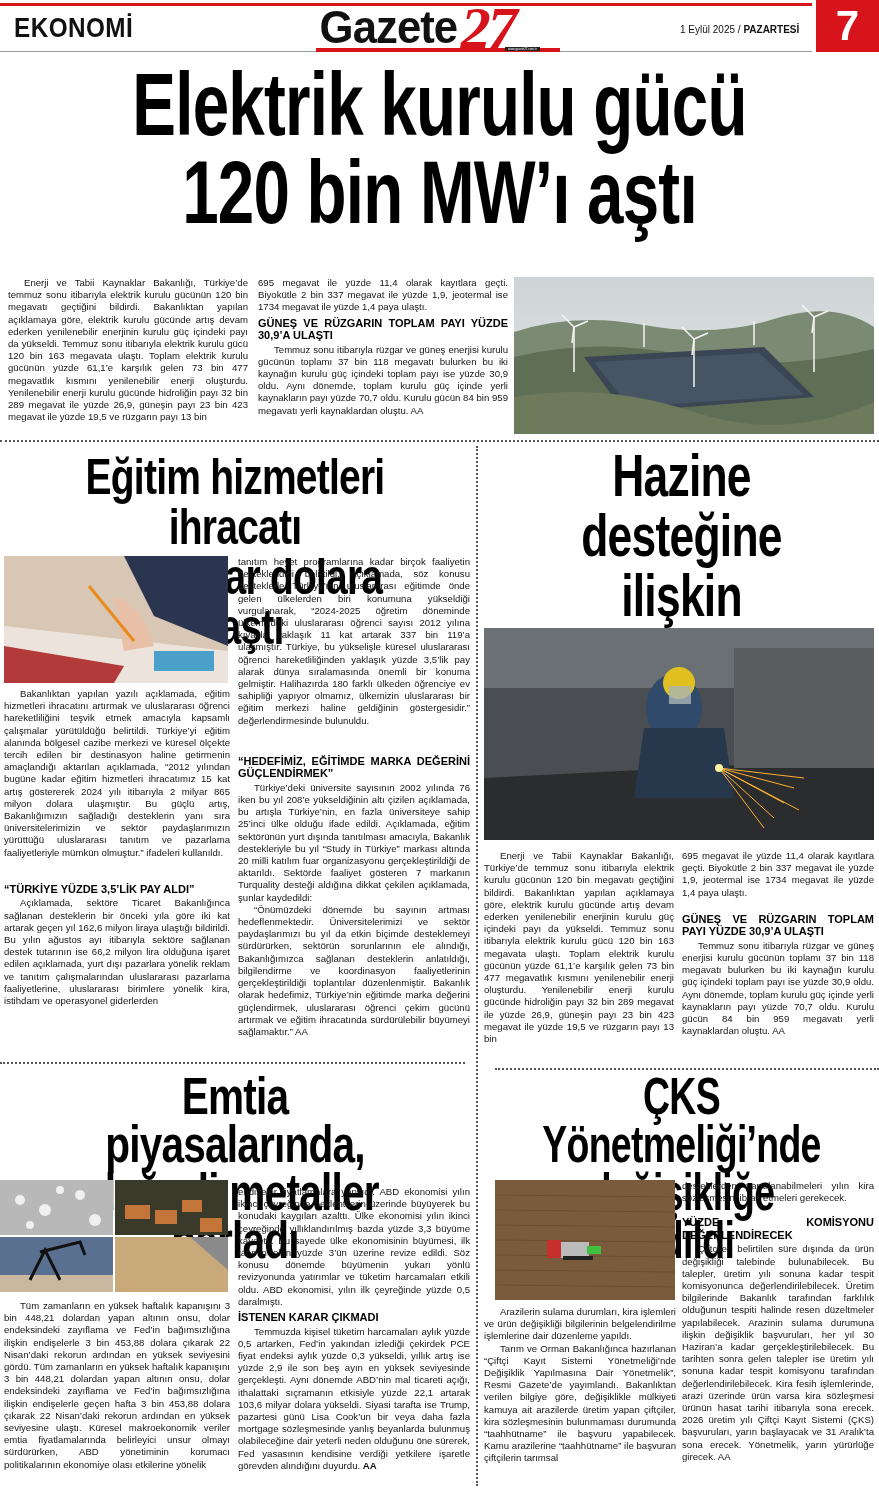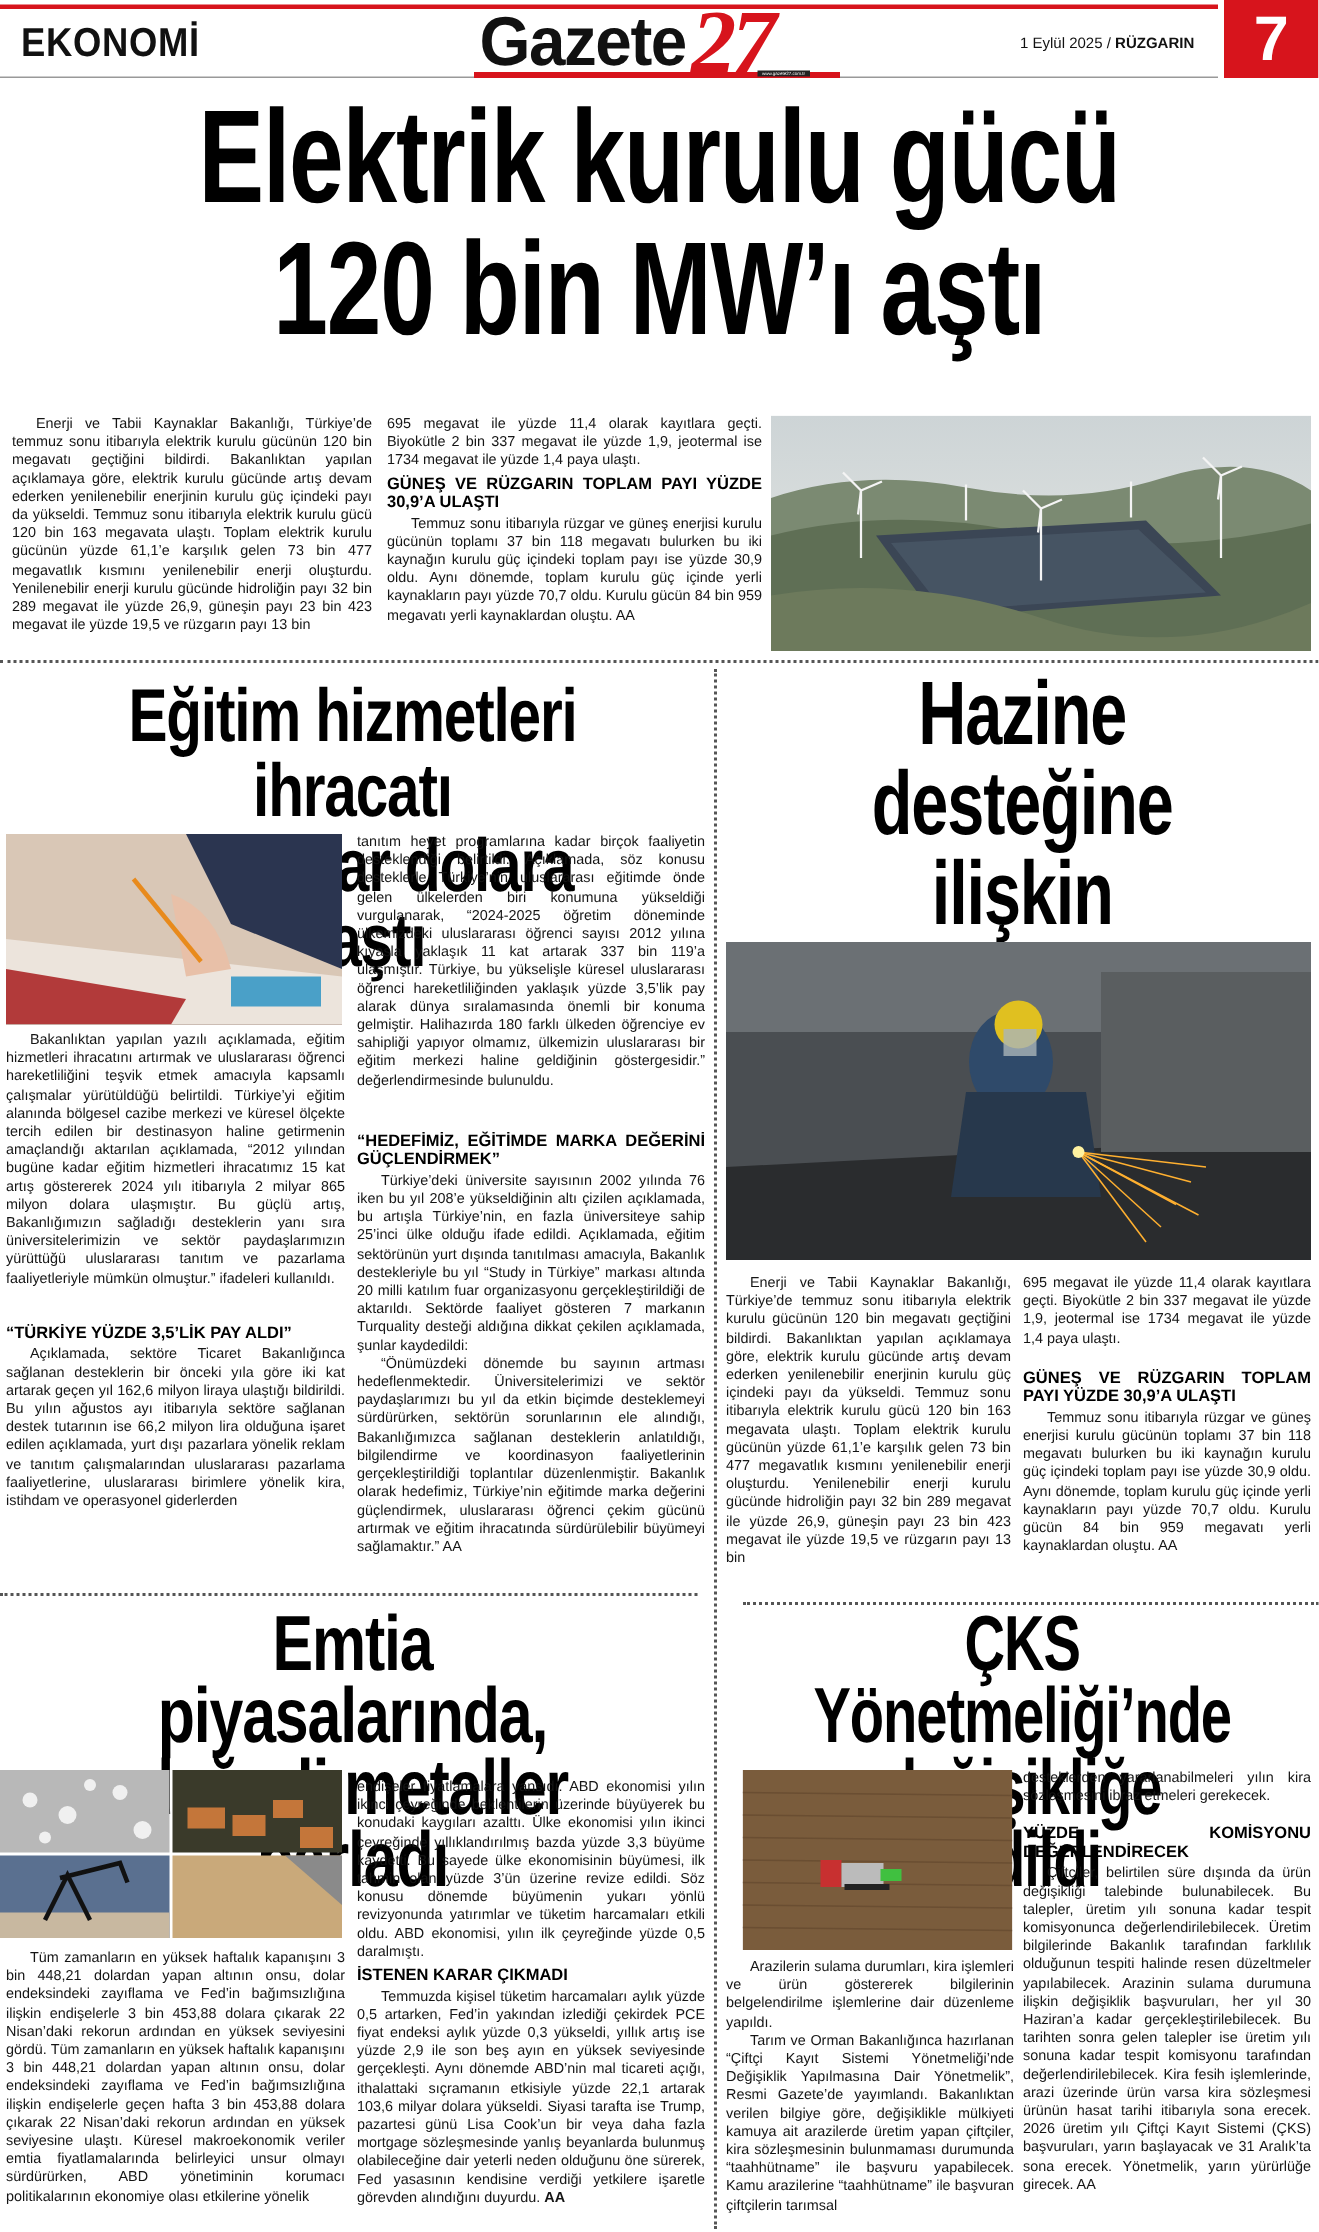--- a/index.html
+++ b/index.html
@@ -39,21 +39,21 @@
   <div class="mast-line-bot"></div>
   <div class="mast-section">EKONOMİ</div>
   <div class="mast-logo">
     <span class="g">Gazete</span>
     <span class="n">27</span>
   </div>
   <div class="mast-logo-bar"></div>
   <div class="mast-logo-url">www.gazete27.com.tr</div>
   <div class="mast-date">
     <span>1 Eylül 2025 /</span>
-    <b>RÜZGARIN</b>
+    <b>PAZARTESİ</b>
   </div>
   <div class="mast-page">7</div>
 </div>
 
 <div class="headline hl-main">
   <div>Elektrik kurulu gücü</div>
   <div>120 bin MW’ı aştı</div>
 </div>
 
 <div class="body-text" style="left:8px; top:277px; width:240px;">
@@ -228,20 +228,20 @@
       <line x1="0" y1="105" x2="180" y2="107"></line>
     </g>
     <rect x="52" y="60" width="14" height="18" fill="#c83030"></rect>
     <rect x="66" y="62" width="28" height="16" fill="#bbbbbb"></rect>
     <rect x="92" y="66" width="14" height="8" fill="#40c040"></rect>
     <rect x="68" y="76" width="30" height="4" fill="#222"></rect>
   </svg>
 </div>
 
 <div class="body-text" style="left:484px; top:1306px; width:192px;">
-  <p>Arazilerin sulama durumları, kira işlemleri ve ürün göstererek bilgilerinin belgelendirilme işlemlerine dair düzenleme yapıldı.</p>
+  <p>Arazilerin sulama durumları, kira işlemleri ve ürün değişikliği bilgilerinin belgelendirilme işlemlerine dair düzenleme yapıldı.</p>
   <p>Tarım ve Orman Bakanlığınca hazırlanan “Çiftçi Kayıt Sistemi Yönetmeliği’nde Değişiklik Yapılmasına Dair Yönetmelik”, Resmi Gazete’de yayımlandı. Bakanlıktan verilen bilgiye göre, değişiklikle mülkiyeti kamuya ait arazilerde üretim yapan çiftçiler, kira sözleşmesinin bulunmaması durumunda “taahhütname” ile başvuru yapabilecek. Kamu arazilerine “taahhütname” ile başvuran çiftçilerin tarımsal</p>
 </div>
 <div class="body-text" style="left:682px; top:1180px; width:192px;">
   <p style="text-indent:0">desteklerden yararlanabilmeleri yılın kira sözleşmesini ibraz etmeleri gerekecek.</p>
   <div class="sub-hd" style="margin-top:12px">YÜZDE KOMİSYONU DEĞERLENDİRECEK</div>
   <p>Çiftçiler, belirtilen süre dışında da ürün değişikliği talebinde bulunabilecek. Bu talepler, üretim yılı sonuna kadar tespit komisyonunca değerlendirilebilecek. Üretim bilgilerinde Bakanlık tarafından farklılık olduğunun tespiti halinde resen düzeltmeler yapılabilecek. Arazinin sulama durumuna ilişkin değişiklik başvuruları, her yıl 30 Haziran’a kadar gerçekleştirilebilecek. Bu tarihten sonra gelen talepler ise üretim yılı sonuna kadar tespit komisyonu tarafından değerlendirilebilecek. Kira fesih işlemlerinde, arazi üzerinde ürün varsa kira sözleşmesi ürünün hasat tarihi itibarıyla sona erecek. 2026 üretim yılı Çiftçi Kayıt Sistemi (ÇKS) başvuruları, yarın başlayacak ve 31 Aralık’ta sona erecek. Yönetmelik, yarın yürürlüğe girecek. AA</p>
 </div>
 
 </body></html>

